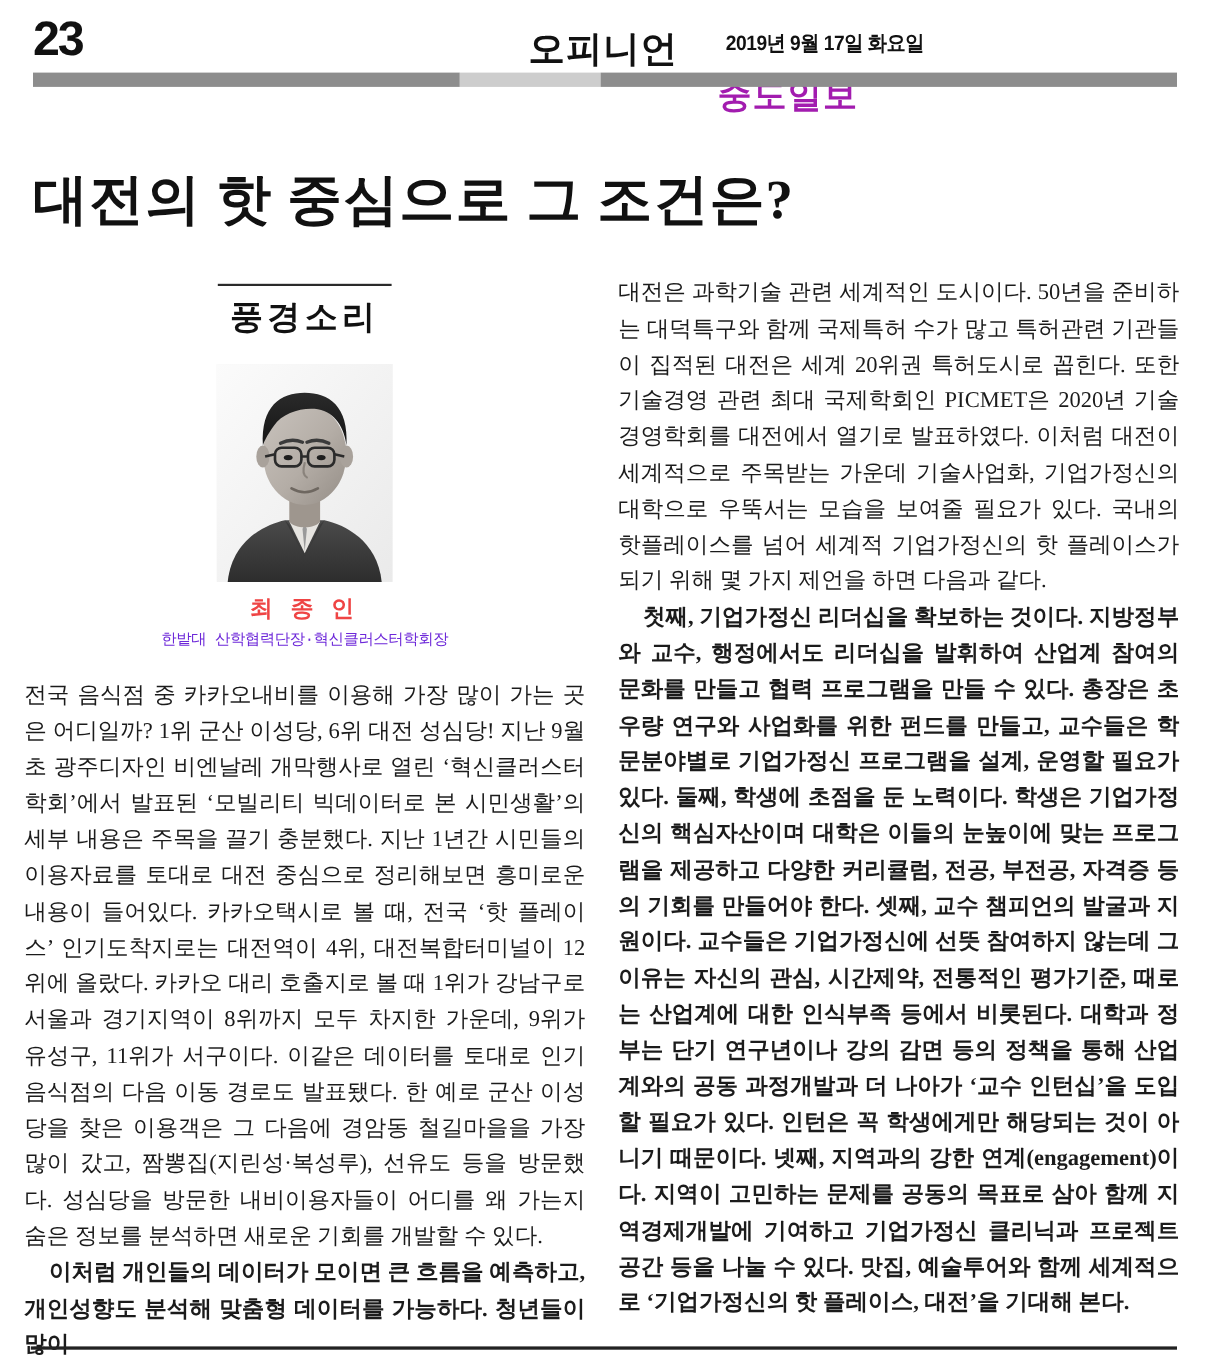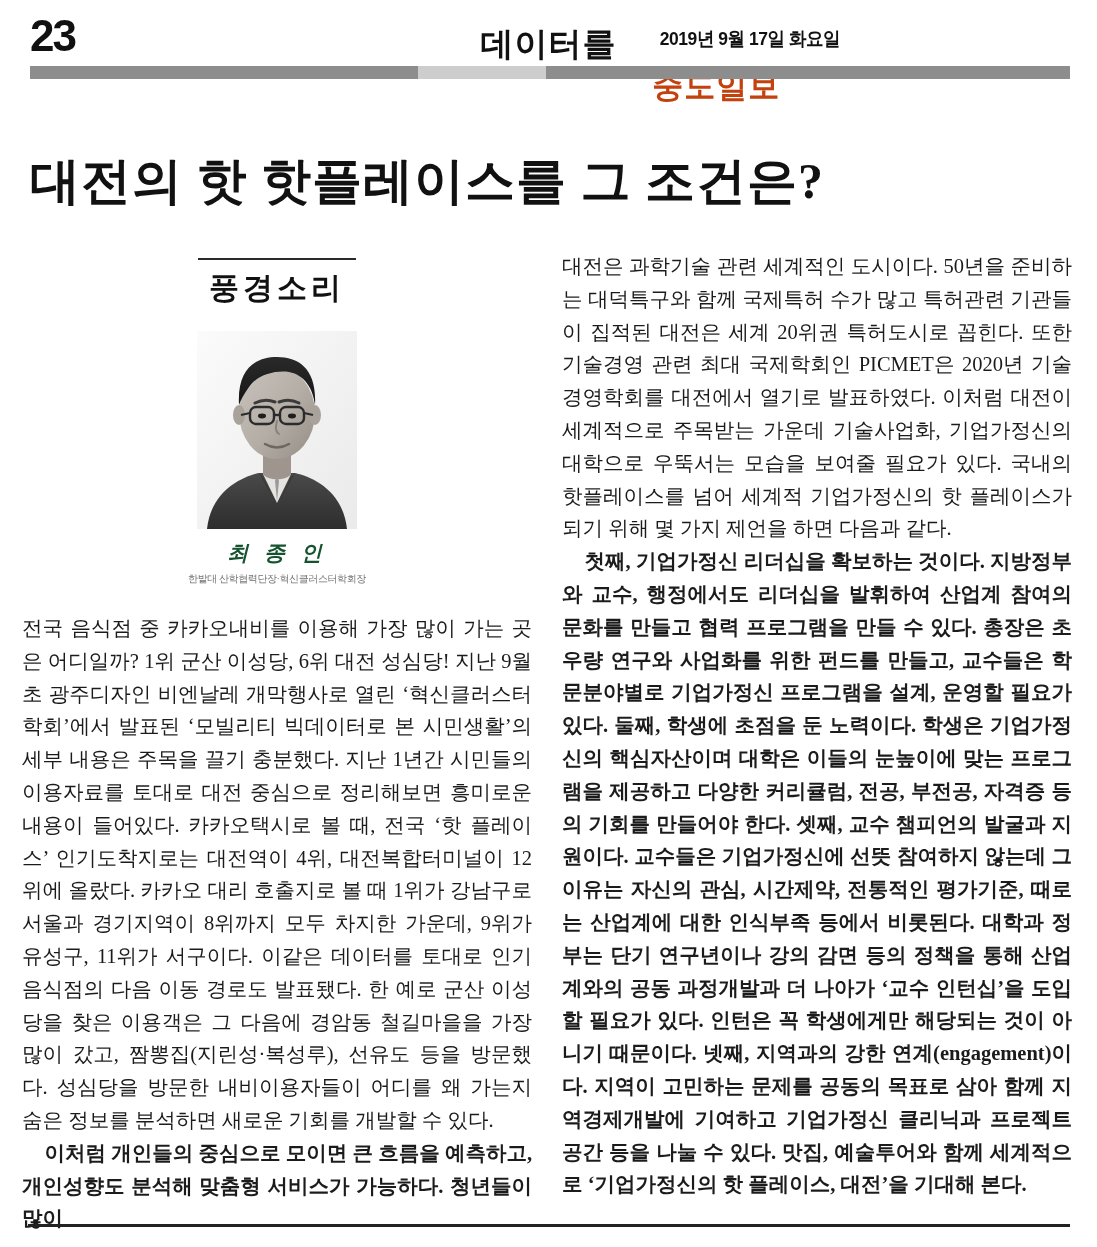--- a/index.html
+++ b/index.html
@@ -63,21 +63,21 @@
     letter-spacing: -0.5px;
     color: #111;
     transform: scaleX(0.92);
     transform-origin: right baseline;
   }
   .paper-name {
     font-family: "Liberation Serif", serif;
     font-weight: bold;
     font-size: 31px;
     letter-spacing: 1px;
-    color: #c2410c;
+    color: #a21caf;
     text-align: center;
   }
 
   
   .rule-bar {
     position: absolute;
     left: 30px;
     top: 66px;
     width: 1040px;
     height: 13px;
@@ -146,29 +146,28 @@
     overflow: hidden;
     background: #f2f2f2;
   }
   .portrait-svg { display: block; width: 160px; height: 198px; }
 
   .author-name {
     font-family: "Liberation Sans", sans-serif;
     font-weight: bold;
     font-size: 21px;
     letter-spacing: 5px;
-    color: #14532d;
+    color: #ef4444;
     margin-top: 4px;
-    font-style: italic;
   }
   .author-affil {
-    font-family: Liberation Serif, serif;
-    font-size: 10px;
+    font-family: Liberation Mono, monospace;
+    font-size: 14px;
     letter-spacing: -0.4px;
-    color: #737373;
+    color: #6d28d9;
     margin-top: 5px;
     margin-bottom: 26px;
   }
 
   
   .para {
     font-family: "Liberation Serif", "DejaVu Serif", serif;
     font-size: 20.5px;
     line-height: 1.60;
     color: #1b1b1b;
@@ -192,35 +191,35 @@
     height: 3px;
     background: #222;
   }
 </style>
 </head>
 <body>
 
 <div class="masthead">
   <div class="page-number">23</div>
 
-  <div class="section-title">데이터를</div>
+  <div class="section-title">오피니언</div>
 
   <div class="masthead-right">
     <div class="issue-date">2019년 9월 17일 화요일</div>
     <div class="paper-name">중도일보</div>
   </div>
 </div>
 
 <div class="rule-bar">
   <div class="rule-seg-a"></div>
   <div class="rule-seg-b"></div>
   <div class="rule-seg-c"></div>
 </div>
 
-<h1 class="headline">대전의 핫 핫플레이스를 그 조건은?</h1>
+<h1 class="headline">대전의 핫 중심으로 그 조건은?</h1>
 
 <div class="columns">
 
   <div class="col col-left">
 
     <div class="byline">
       <div class="byline-rule"></div>
       <div class="column-name">풍경소리</div>
 
       <div class="portrait-wrap">
@@ -280,21 +279,21 @@
 
           <path d="M68 113 q12 7 24 0" stroke="#6e6760" stroke-width="2.4" fill="none" stroke-linecap="round"></path>
         </svg>
       </div>
 
       <div class="author-name">최 종 인</div>
       <div class="author-affil">한밭대 산학협력단장·혁신클러스터학회장</div>
     </div>
 
     <p class="para">전국 음식점 중 카카오내비를 이용해 가장 많이 가는 곳은 어디일까? 1위 군산 이성당, 6위 대전 성심당! 지난 9월초 광주디자인 비엔날레 개막행사로 열린 ‘혁신클러스터학회’에서 발표된 ‘모빌리티 빅데이터로 본 시민생활’의 세부 내용은 주목을 끌기 충분했다. 지난 1년간 시민들의 이용자료를 토대로 대전 중심으로 정리해보면 흥미로운 내용이 들어있다. 카카오택시로 볼 때, 전국 ‘핫 플레이스’ 인기도착지로는 대전역이 4위, 대전복합터미널이 12위에 올랐다. 카카오 대리 호출지로 볼 때 1위가 강남구로 서울과 경기지역이 8위까지 모두 차지한 가운데, 9위가 유성구, 11위가 서구이다. 이같은 데이터를 토대로 인기 음식점의 다음 이동 경로도 발표됐다. 한 예로 군산 이성당을 찾은 이용객은 그 다음에 경암동 철길마을을 가장 많이 갔고, 짬뽕집(지린성·복성루), 선유도 등을 방문했다. 성심당을 방문한 내비이용자들이 어디를 왜 가는지 숨은 정보를 분석하면 새로운 기회를 개발할 수 있다.</p>
-    <p class="para">이처럼 개인들의 중심으로 모이면 큰 흐름을 예측하고, 개인성향도 분석해 맞춤형 서비스가 가능하다. 청년들이 많이</p>
+    <p class="para">이처럼 개인들의 데이터가 모이면 큰 흐름을 예측하고, 개인성향도 분석해 맞춤형 데이터를 가능하다. 청년들이 많이</p>
   </div>
 
   <div class="col col-right">
     <p class="para">대전은 과학기술 관련 세계적인 도시이다. 50년을 준비하는 대덕특구와 함께 국제특허 수가 많고 특허관련 기관들이 집적된 대전은 세계 20위권 특허도시로 꼽힌다. 또한 기술경영 관련 최대 국제학회인 PICMET은 2020년 기술경영학회를 대전에서 열기로 발표하였다. 이처럼 대전이 세계적으로 주목받는 가운데 기술사업화, 기업가정신의 대학으로 우뚝서는 모습을 보여줄 필요가 있다. 국내의 핫플레이스를 넘어 세계적 기업가정신의 핫 플레이스가 되기 위해 몇 가지 제언을 하면 다음과 같다.</p>
     <p class="para">첫째, 기업가정신 리더십을 확보하는 것이다. 지방정부와 교수, 행정에서도 리더십을 발휘하여 산업계 참여의 문화를 만들고 협력 프로그램을 만들 수 있다. 총장은 초우량 연구와 사업화를 위한 펀드를 만들고, 교수들은 학문분야별로 기업가정신 프로그램을 설계, 운영할 필요가 있다. 둘째, 학생에 초점을 둔 노력이다. 학생은 기업가정신의 핵심자산이며 대학은 이들의 눈높이에 맞는 프로그램을 제공하고 다양한 커리큘럼, 전공, 부전공, 자격증 등의 기회를 만들어야 한다. 셋째, 교수 챔피언의 발굴과 지원이다. 교수들은 기업가정신에 선뜻 참여하지 않는데 그 이유는 자신의 관심, 시간제약, 전통적인 평가기준, 때로는 산업계에 대한 인식부족 등에서 비롯된다. 대학과 정부는 단기 연구년이나 강의 감면 등의 정책을 통해 산업계와의 공동 과정개발과 더 나아가 ‘교수 인턴십’을 도입할 필요가 있다. 인턴은 꼭 학생에게만 해당되는 것이 아니기 때문이다. 넷째, 지역과의 강한 연계(engagement)이다. 지역이 고민하는 문제를 공동의 목표로 삼아 함께 지역경제개발에 기여하고 기업가정신 클리닉과 프로젝트 공간 등을 나눌 수 있다. 맛집, 예술투어와 함께 세계적으로 ‘기업가정신의 핫 플레이스, 대전’을 기대해 본다.</p>
   </div>
 </div>
 
 <div class="footer-rule"></div>
 

